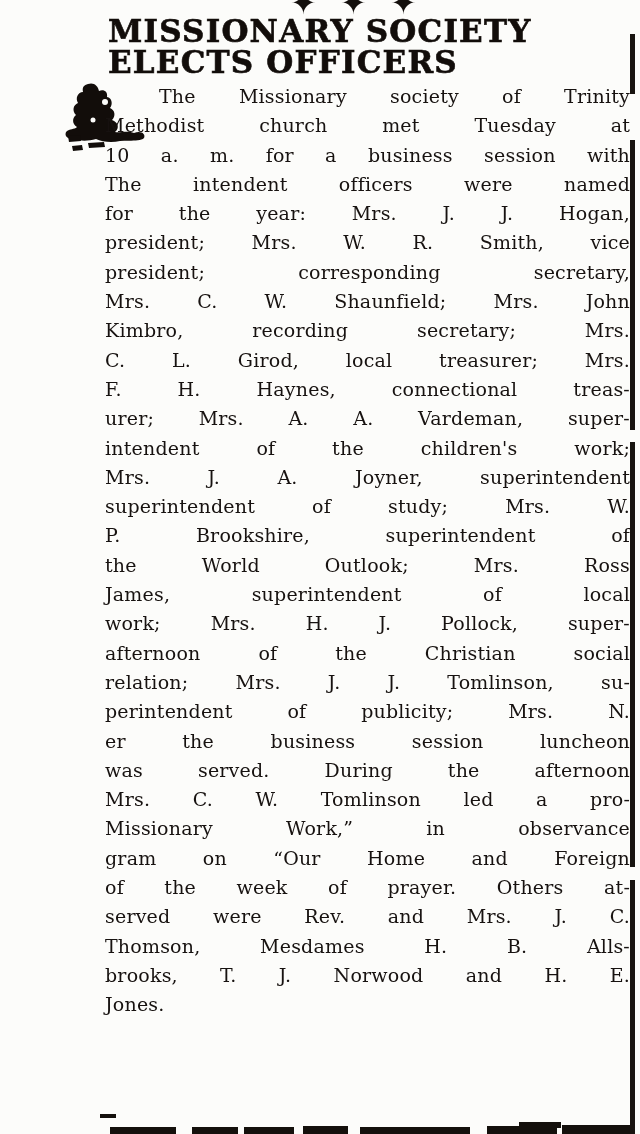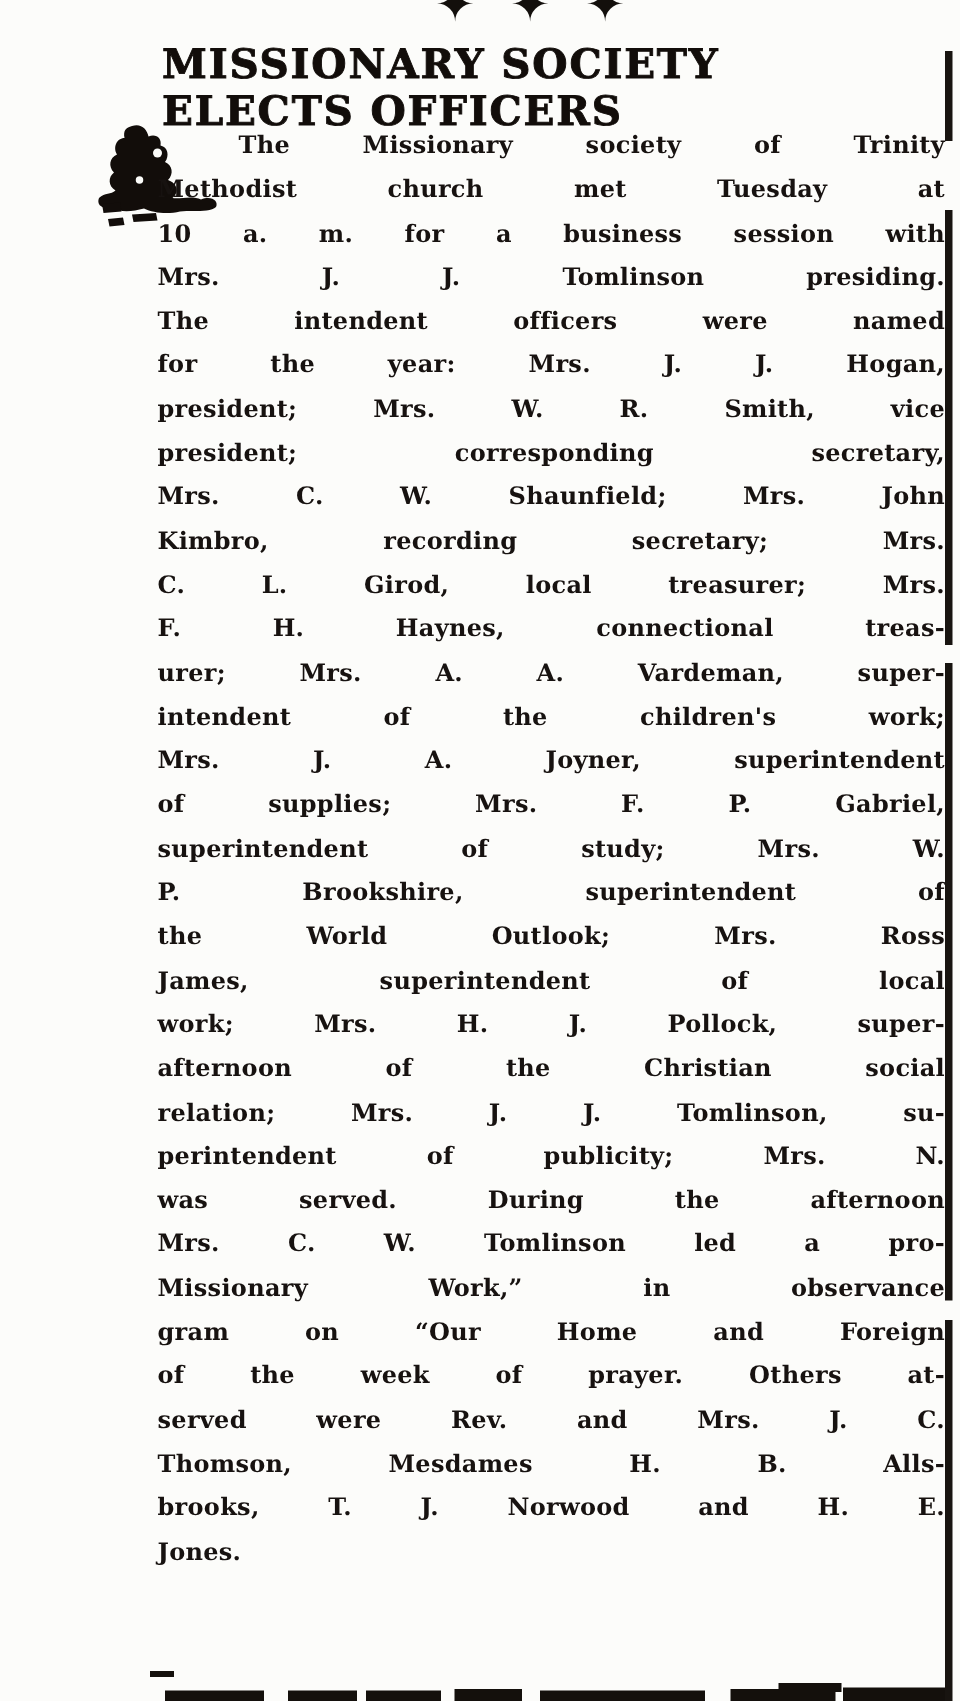--- a/index.html
+++ b/index.html
@@ -20,38 +20,37 @@
     word-spacing: 13px;
     color: #130f0c;
     white-space: nowrap;
   }
 
   
   .headline {
     position: absolute;
     left: 108px; top: 16px;
     width: 520px;
-    font-size: 27px;
+    font-size: 31px;
     font-weight: bold;
     line-height: 31px;
     letter-spacing: 1.2px;
     color: #120d0a;
-    margin-top: 12px;
     -webkit-text-stroke: 0.6px #120d0a;
   }
 
   
   .body-col {
     position: absolute;
     left: 105px; top: 82px;
     width: 525px;
   }
   .line {
-    font-size: 16px;
-    font-weight: bold;
+    font-size: 19px;
+    font-weight: normal;
     height: 29.3px;
     line-height: 29.3px;
     letter-spacing: 0.2px;
     text-align: justify;
     text-align-last: justify;
     overflow: visible;
     color: #171210;
   }
   .line.first { padding-left: 54px; }
   .line.last { text-align-last: left; }
@@ -100,41 +99,40 @@
     <circle cx="47" cy="22" r="3" fill="#fcfcfa"></circle>
     <circle cx="35" cy="40" r="2.5" fill="#fcfcfa"></circle>
   </svg>
 </div>
 
 <div class="body-col">
 
 <div class="line first">The Missionary society of Trinity</div>
     <div class="line">Methodist church met Tuesday at</div>
     <div class="line">10 a. m. for a business session with</div>
-    <div class="line">Mrs. J. J. Tomlinson presiding.</div>
     <div class="line">The intendent officers were named</div>
     <div class="line">for the year: Mrs. J. J. Hogan,</div>
     <div class="line">president; Mrs. W. R. Smith, vice</div>
     <div class="line">president; corresponding secretary,</div>
     <div class="line">Mrs. C. W. Shaunfield; Mrs. John</div>
     <div class="line">Kimbro, recording secretary; Mrs.</div>
     <div class="line">C. L. Girod, local treasurer; Mrs.</div>
     <div class="line">F. H. Haynes, connectional treas-</div>
     <div class="line">urer; Mrs. A. A. Vardeman, super-</div>
     <div class="line">intendent of the children's work;</div>
     <div class="line">Mrs. J. A. Joyner, superintendent</div>
-    <div class="line">of supplies; Mrs. F. P. Gabriel,</div>
     <div class="line">superintendent of study; Mrs. W.</div>
     <div class="line">P. Brookshire, superintendent of</div>
     <div class="line">the World Outlook; Mrs. Ross</div>
     <div class="line">James, superintendent of local</div>
     <div class="line">work; Mrs. H. J. Pollock, super-</div>
     <div class="line">afternoon of the Christian social</div>
     <div class="line">relation; Mrs. J. J. Tomlinson, su-</div>
     <div class="line">perintendent of publicity; Mrs. N.</div>
+    <div class="line">er the business session luncheon</div>
     <div class="line">was served. During the afternoon</div>
     <div class="line">Mrs. C. W. Tomlinson led a pro-</div>
     <div class="line">Missionary Work,” in observance</div>
     <div class="line">gram on “Our Home and Foreign</div>
     <div class="line">of the week of prayer. Others at-</div>
     <div class="line">served were Rev. and Mrs. J. C.</div>
     <div class="line">Thomson, Mesdames H. B. Alls-</div>
     <div class="line">brooks, T. J. Norwood and H. E.</div>
     <div class="line last">Jones.</div>
   </div>

